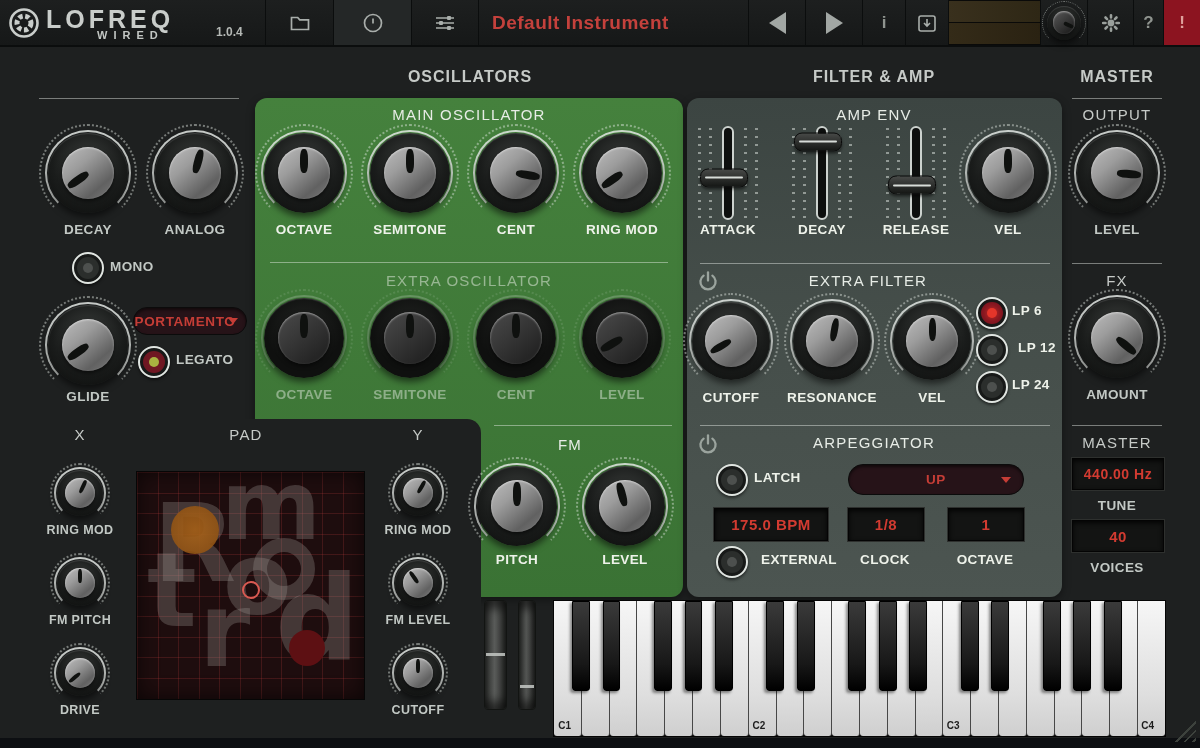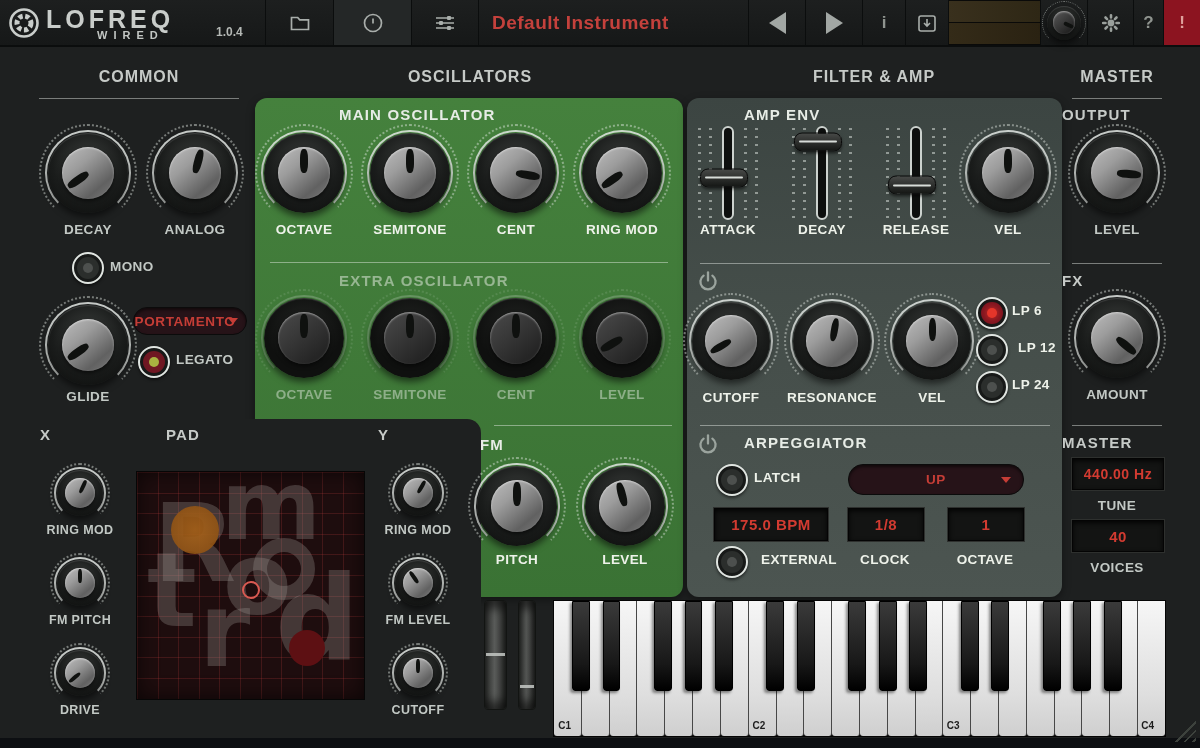--- a/index.html
+++ b/index.html
@@ -27,21 +27,21 @@
   .alert-btn{background:#8c1420;}
   .alert-btn .ticon{color:#dfa09b;}
   
   .sechead{position:absolute;top:66px;height:22px;font-size:16px;font-weight:bold;letter-spacing:1px;
            color:#c6cac7;text-align:center;line-height:22px;}
   .rule{position:absolute;height:1px;background:rgba(235,240,236,.45);}
   
   .lbl{position:absolute;font-size:13.5px;font-weight:bold;letter-spacing:.4px;color:#c2c8c4;text-align:center;line-height:16px;}
   .lbl.bright{color:#eef2ea;}
   .lbl.dim{color:rgba(238,242,234,.45);}
-  .title{position:absolute;font-size:15px;font-weight:bold;letter-spacing:1.2px;color:#e7ece6;line-height:18px;}
+  .title{position:absolute;font-size:15px;font-weight:normal;letter-spacing:1.2px;color:#e7ece6;text-align:center;line-height:18px;}
   .title.dim{color:rgba(238,242,234,.5);}
   
   .panel-green{position:absolute;left:255px;top:98px;width:428px;height:499px;border-radius:12px;
                background:linear-gradient(#45813d,#3a7234);box-shadow:0 3px 8px rgba(0,0,0,.4);}
   .notch{position:absolute;left:230px;top:419px;width:251px;height:193px;background:#1e2020;border-top-right-radius:14px;}
   .panel-grey{position:absolute;left:687px;top:98px;width:375px;height:499px;border-radius:12px;
               background:linear-gradient(#3c4542,#454e4a 45%,#4c5551);box-shadow:0 3px 8px rgba(0,0,0,.4);}
   
   .knob{position:absolute;}
   .k80{width:80px;height:80px;} .k78{width:78px;height:78px;} .k46{width:46px;height:46px;} .k34{width:34px;height:34px;}
@@ -180,21 +180,20 @@
       </svg>
     </div>
     <div class="tbtn" style="left:1133px;width:30px">
       <span class="ticon">?</span>
     </div>
     <div class="tbtn alert-btn" style="left:1163px;width:37px">
       <span class="ticon">!</span>
     </div>
   </div>
 
-  <div class="sechead" style="left:39px;width:200px">COMMON</div>
   <div class="sechead" style="left:340px;width:260px">OSCILLATORS</div>
   <div class="sechead" style="left:744px;width:260px">FILTER &amp; AMP</div>
   <div class="sechead" style="left:1072px;width:90px">MASTER</div>
   <div class="rule" style="left:39px;top:98px;width:200px"></div>
   <div class="rule" style="left:1072px;top:98px;width:90px"></div>
 
   <div class="knob k80" style="left:48px;top:133px">
     <div class="dots"></div>
       <div class="arc"></div>
     <div class="body"></div>
@@ -365,20 +364,21 @@
   <div class="lbl bright" style="left:678px;top:222px;width:100px">ATTACK</div>
   <div class="lbl bright" style="left:772px;top:222px;width:100px">DECAY</div>
   <div class="lbl bright" style="left:866px;top:222px;width:100px">RELEASE</div>
   <div class="lbl bright" style="left:958px;top:222px;width:100px">VEL</div>
 
   <div class="rule" style="left:700px;top:263px;width:350px"></div>
   <svg class="pwr" style="left:696px;top:269px" viewBox="0 0 24 24">
     <path d="M12 3.5v8" stroke="#9ba49e" stroke-width="2.3" stroke-linecap="round" fill="none"></path>
     <path d="M7.6 6.6a7.6 7.6 0 1 0 8.8 0" stroke="#9ba49e" stroke-width="2.3" stroke-linecap="round" fill="none"></path>
   </svg>
+  <div class="title" style="left:738px;top:272px;width:260px">EXTRA FILTER</div>
 
   <div class="knob k78" style="left:692px;top:302px">
     <div class="dots"></div>
       <div class="arc"></div>
     <div class="body"></div>
       <div class="face"></div>
     <div class="ptr" style="transform: rotate(-120deg);"></div>
   </div>
   <div class="knob k78" style="left:793px;top:302px">
     <div class="dots"></div>

